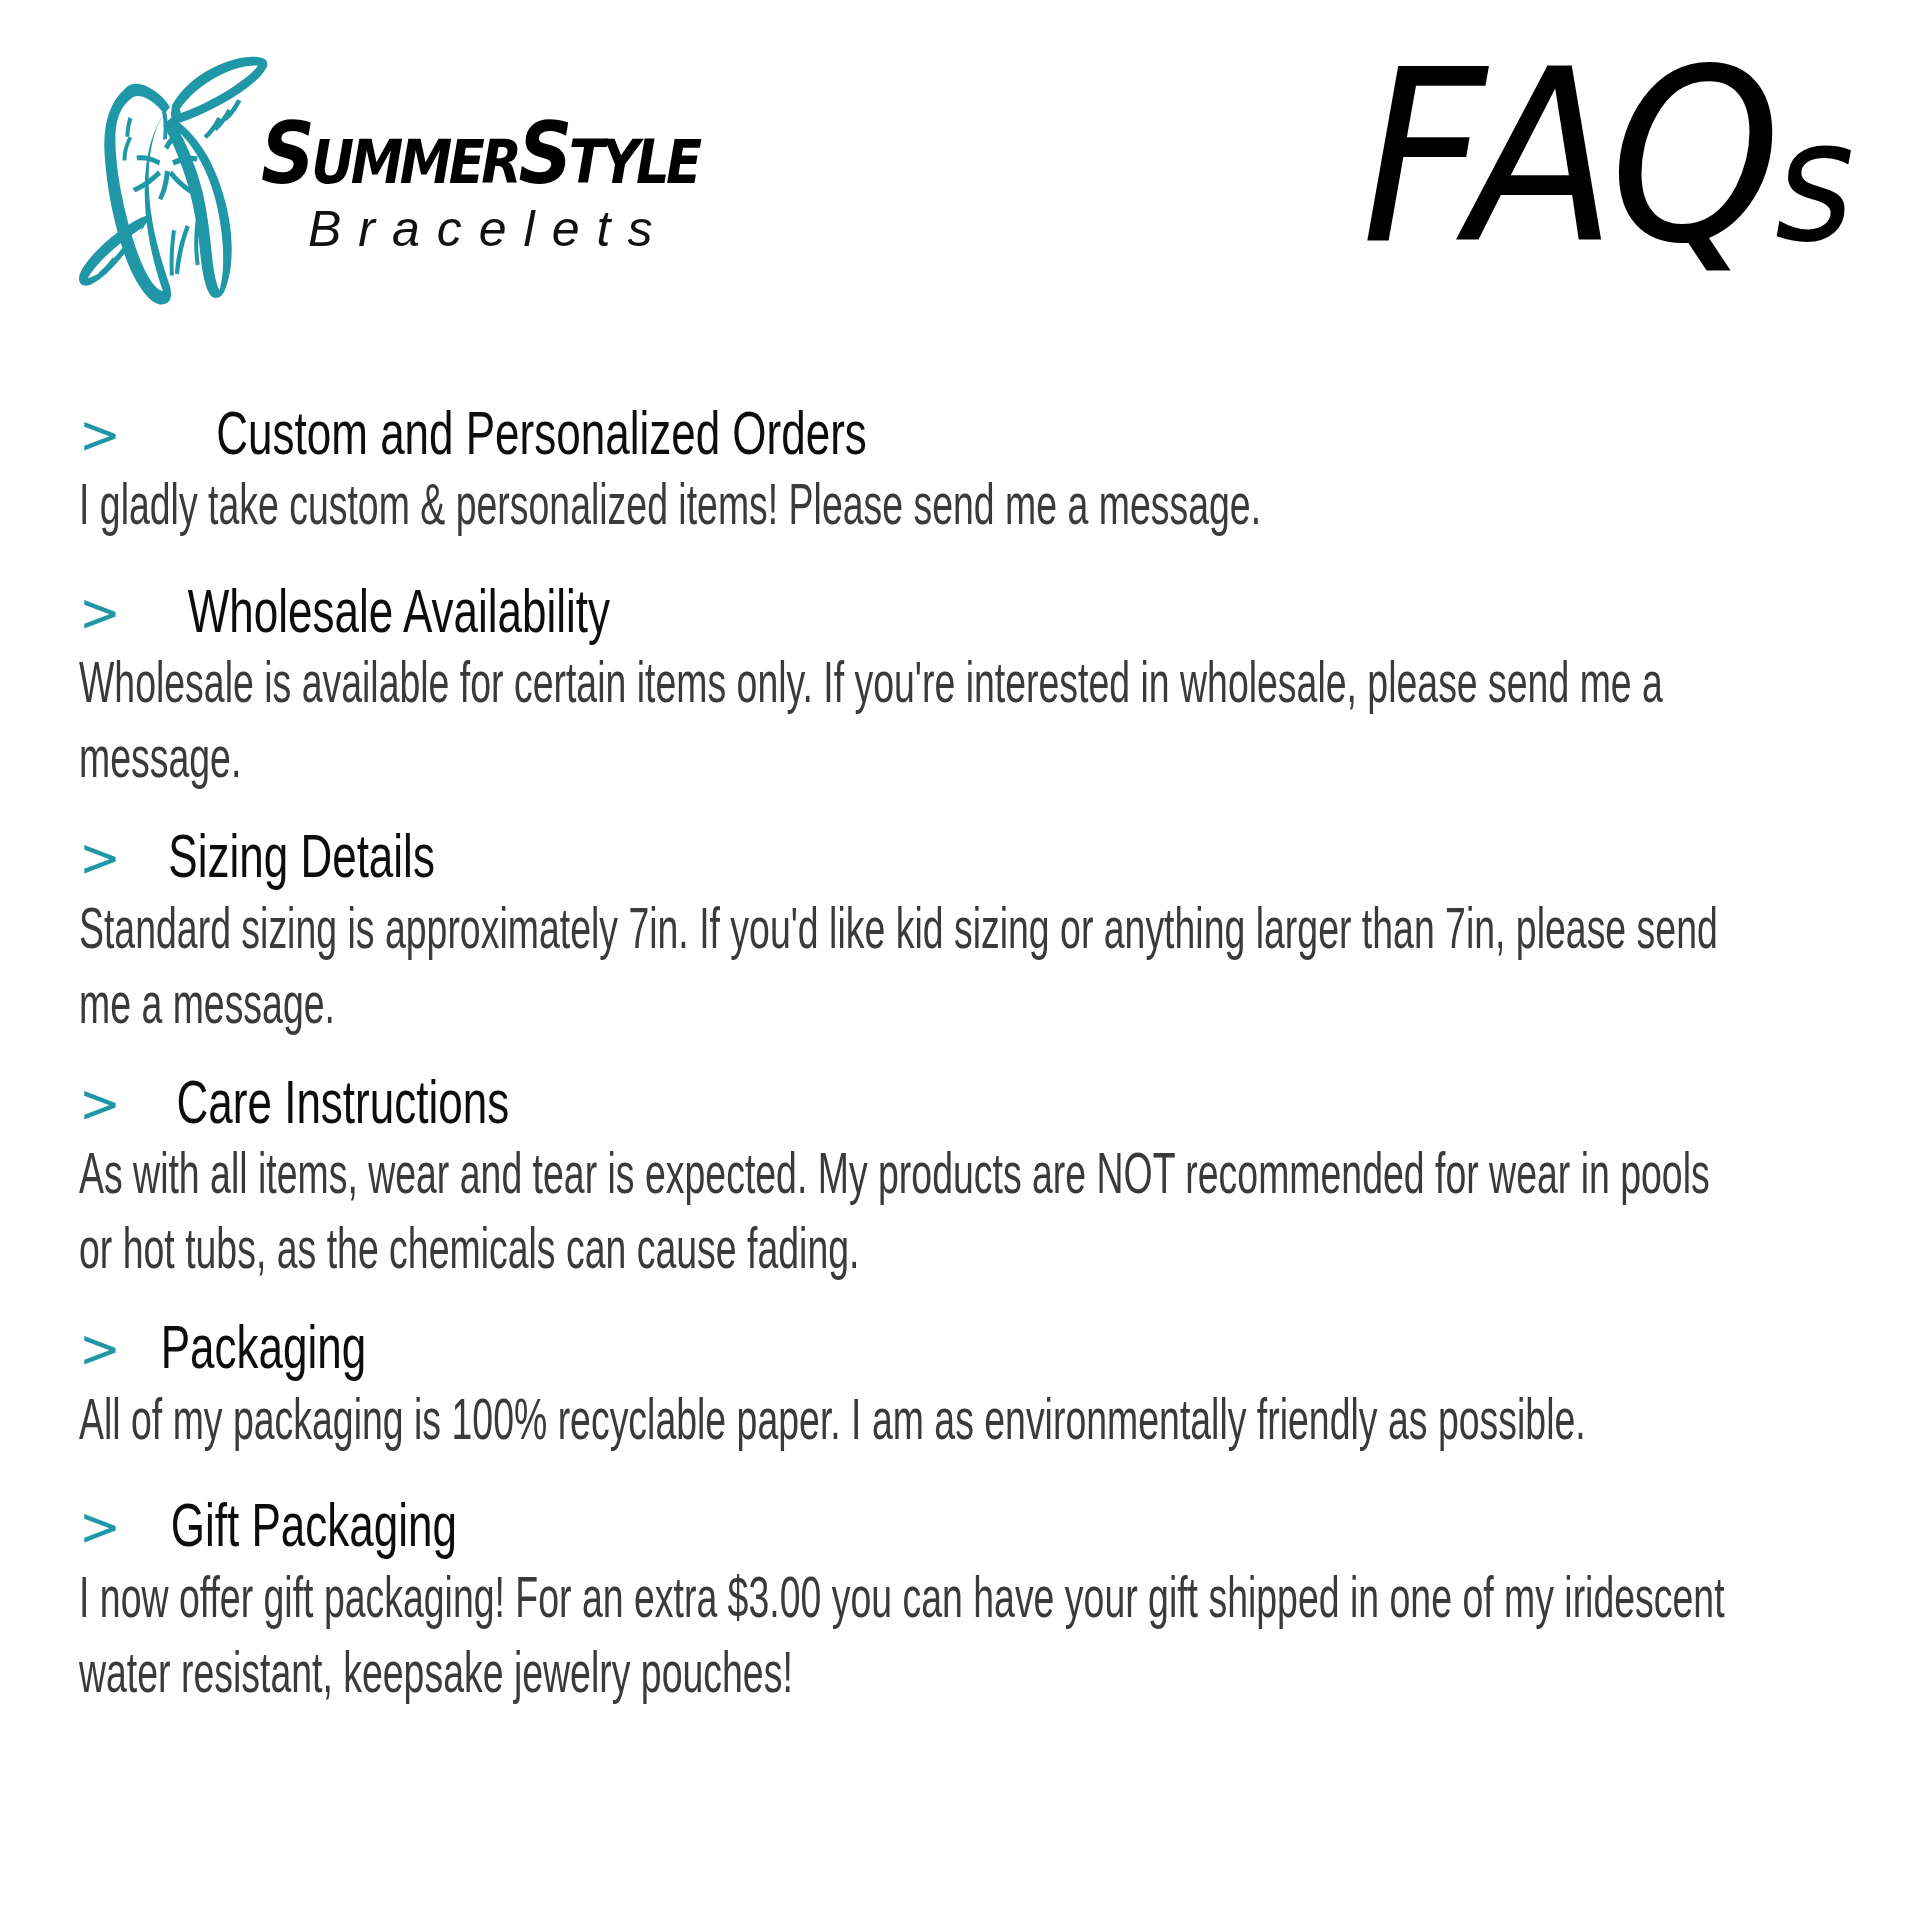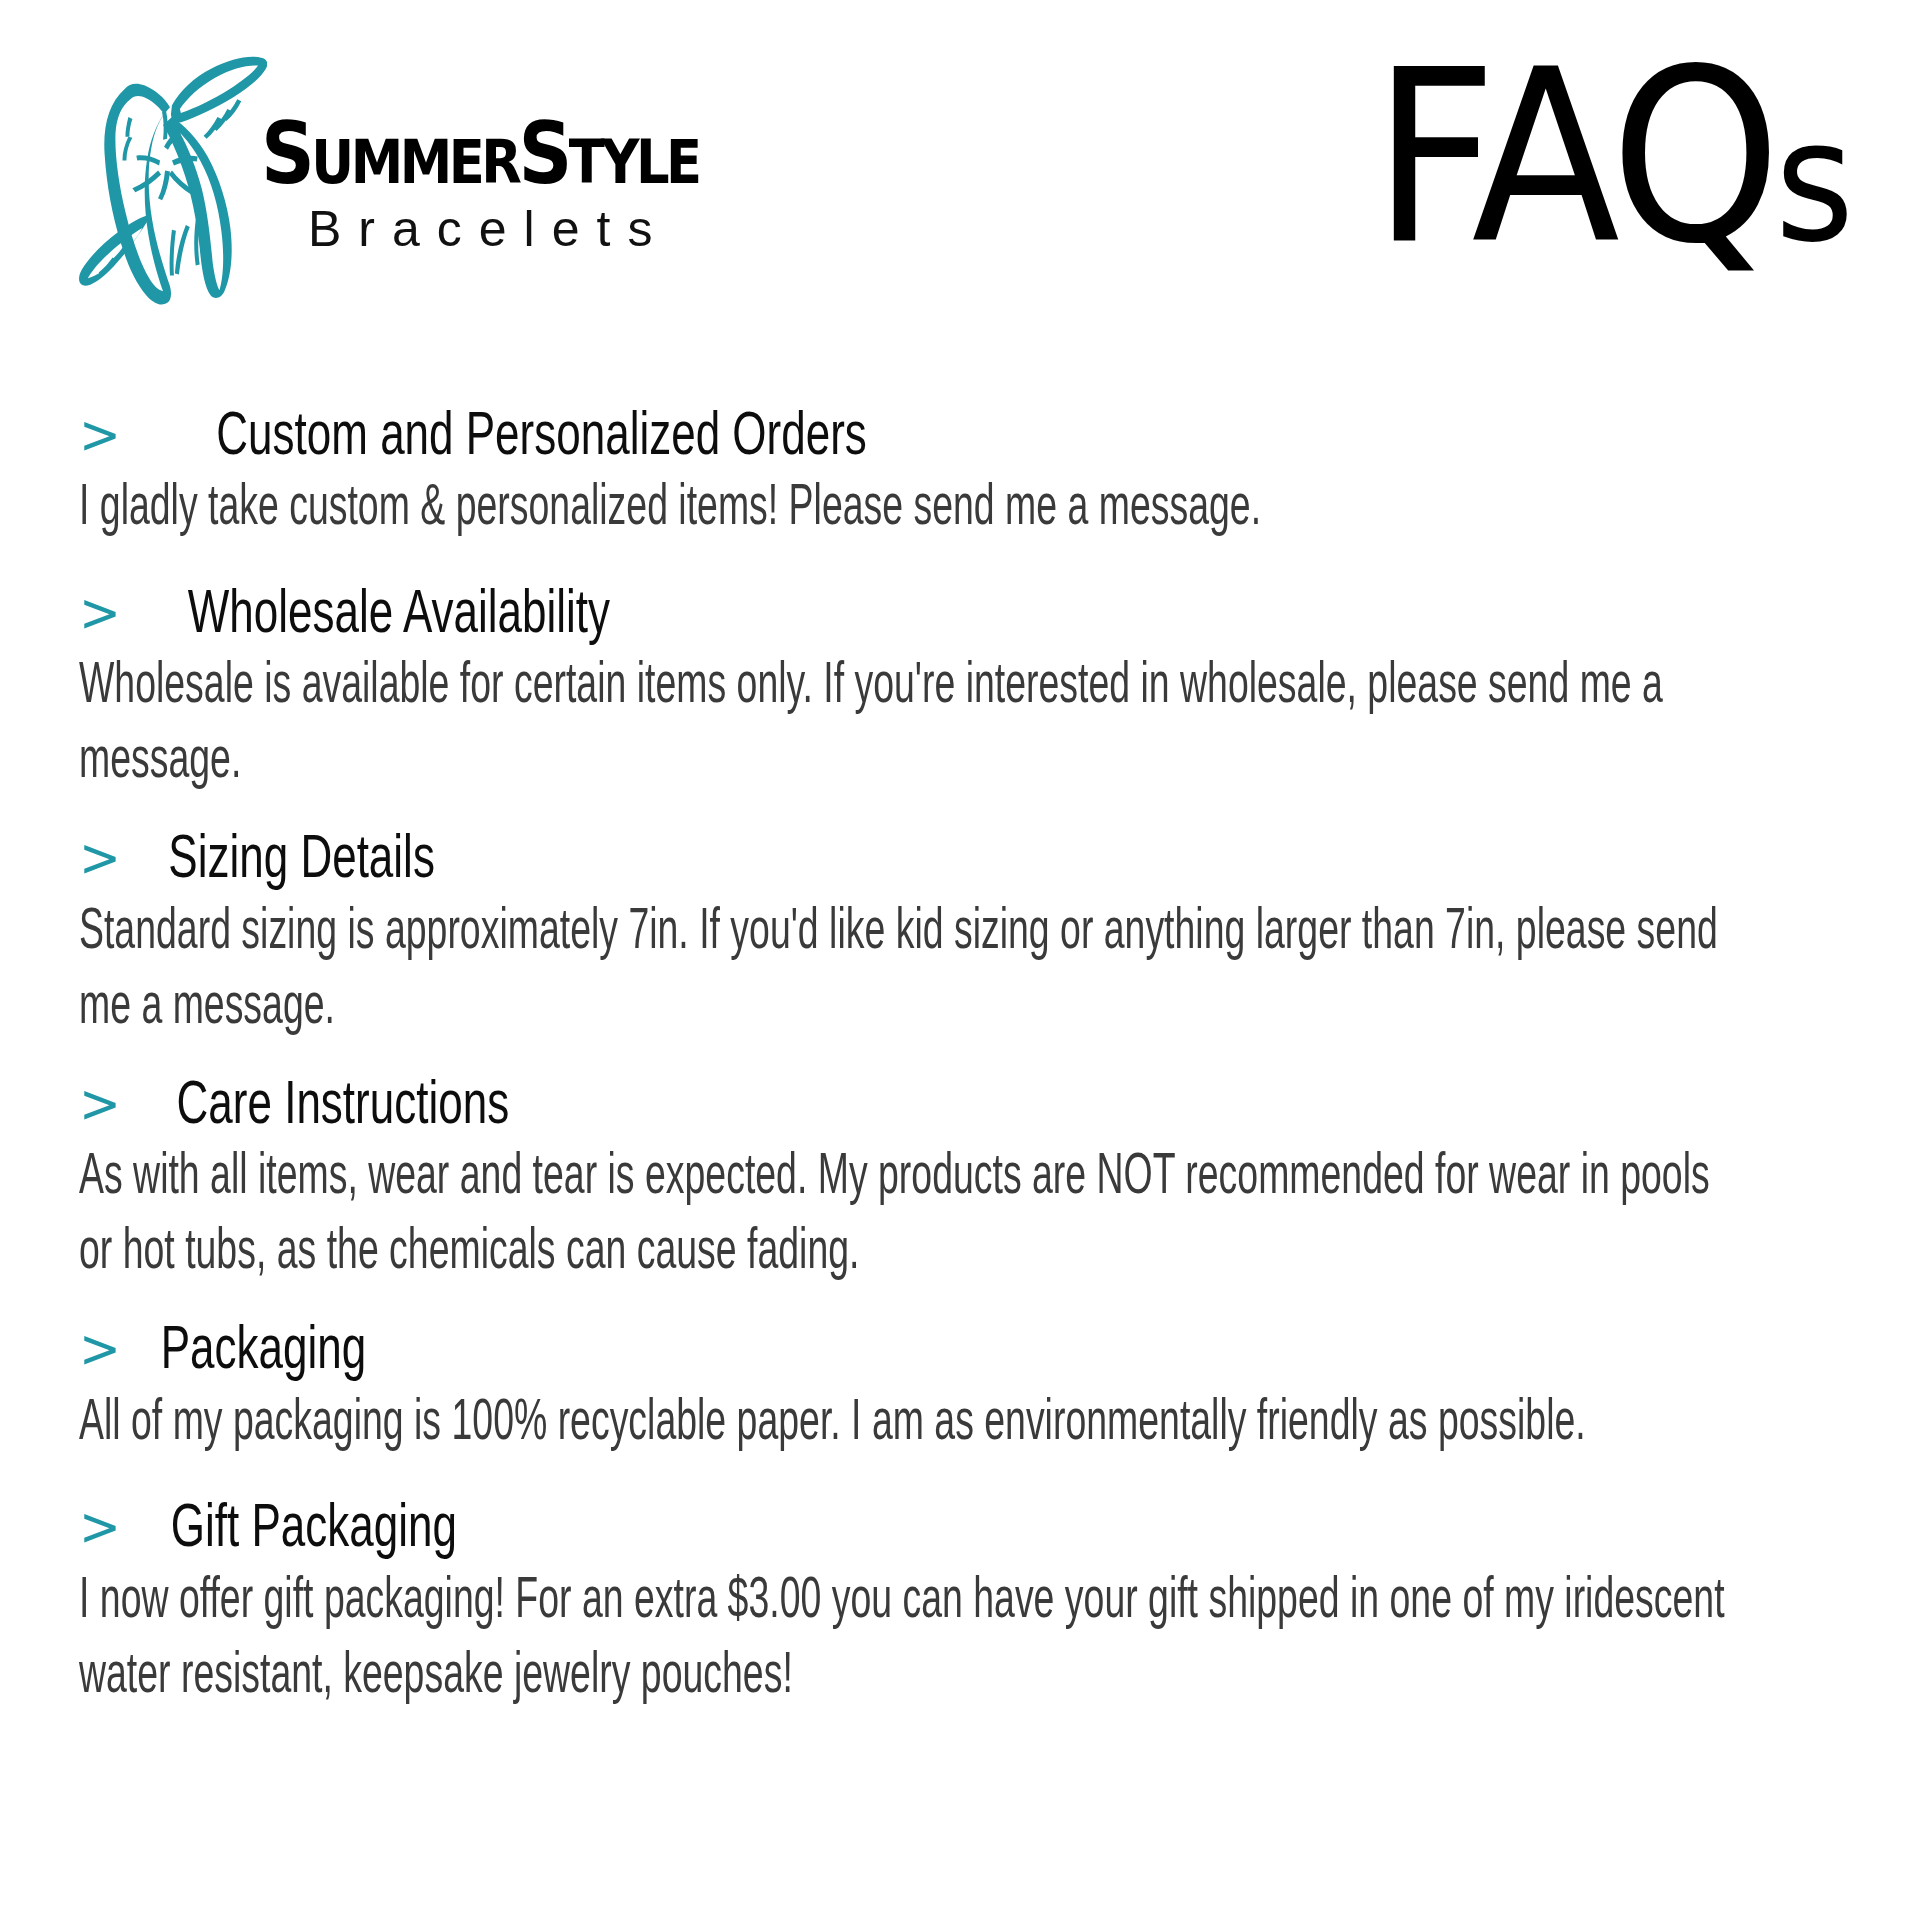--- a/index.html
+++ b/index.html
@@ -15,20 +15,21 @@
     color: #1a1a1a;
     overflow: hidden;
     position: relative;
   }
 
   
   .header {
     position: relative;
     height: 327px;
     width: 100%;
+    font-style: italic;
   }
 
   .logo-block {
     position: absolute;
     left: 69px;
     top: 22px;
     display: flex;
     align-items: flex-start;
   }
 

